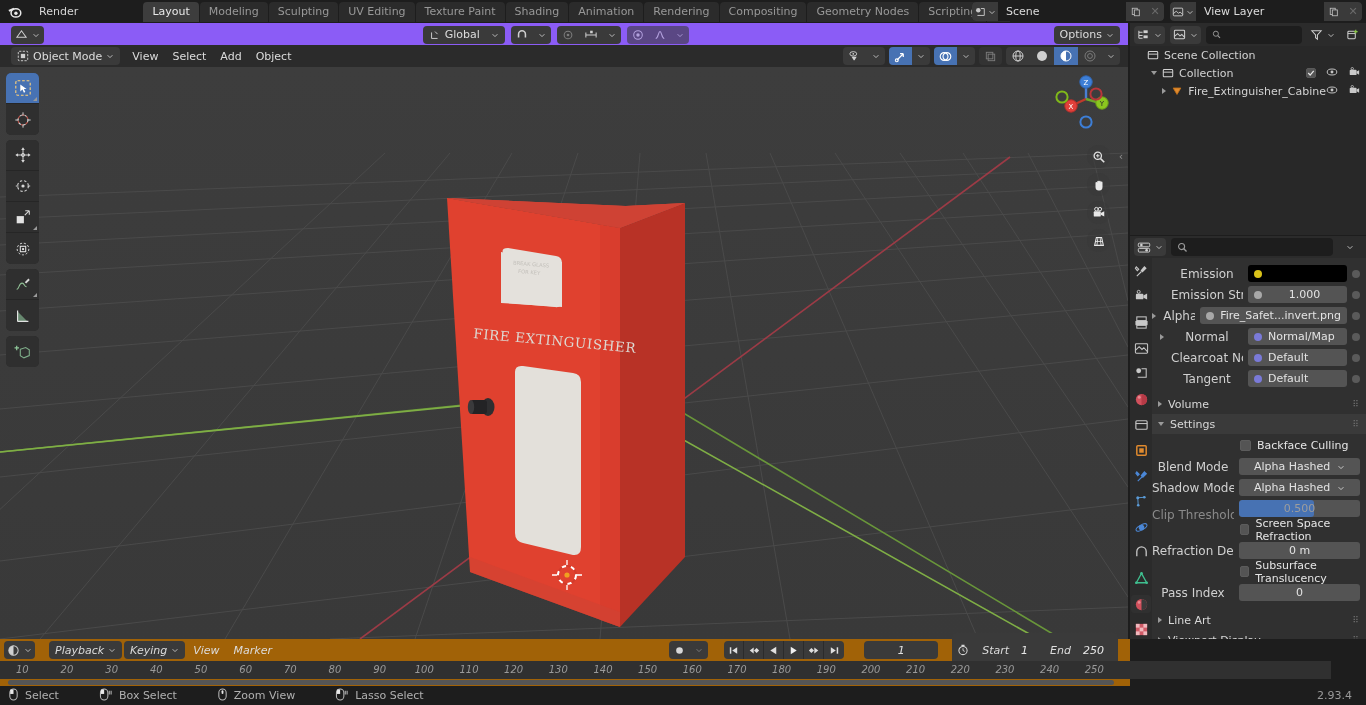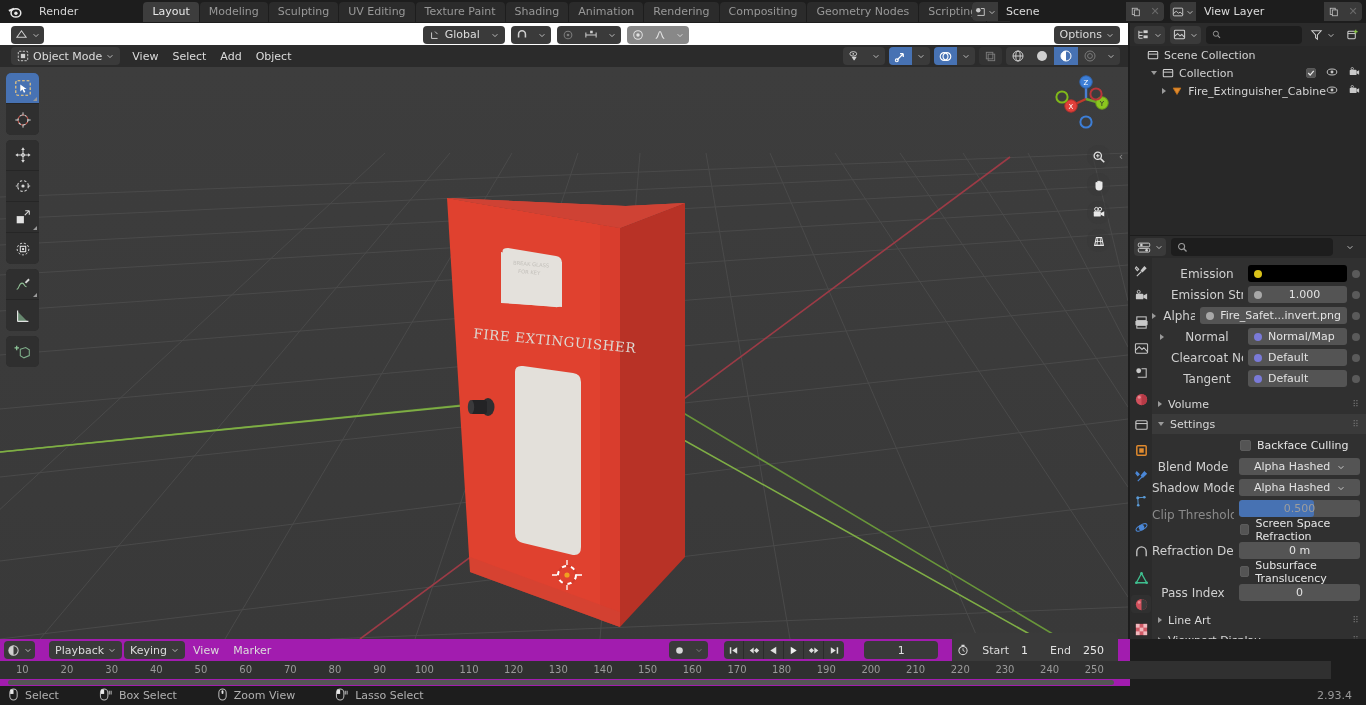--- a/index.html
+++ b/index.html
@@ -23,21 +23,21 @@
   .idbtn { width:26px; height:19px; background:#3a3a3a; display:flex; align-items:center;
     justify-content:center; gap:2px; border-radius:4px 0 0 4px;}
   .idname { width:128px; height:19px; background:#1d1d1d; line-height:19px; padding-left:8px;
     color:#dcdcdc; font-size:11px; }
   .idcopy { width:20px; height:19px; background:#3a3a3a; display:flex; align-items:center; justify-content:center;}
   .idx { width:18px; height:19px; background:#3a3a3a; display:flex; align-items:center;
     justify-content:center; color:#6a6a6a; border-radius:0 4px 4px 0;}
 
   
   .vpheader { position:absolute; left:0; top:23px; width:1128px; height:23px;
-    background:#ffffff; display:flex; align-items:center; padding:0 4px; }
+    background:#8b5cf6; display:flex; align-items:center; padding:0 4px; }
   .vph2 { position:absolute; left:0; top:45px; width:1128px; height:22px;
     background:#2b2b2b; display:flex; align-items:center; padding:0 4px; }
   .hbtn { height:18px; display:flex; align-items:center; gap:4px; padding:0 6px;
     background:#3a3a3a; border-radius:4px; color:#dcdcdc; font-size:11px; white-space:nowrap;}
   .hbtn.flat { background:transparent; }
   .hseg { display:flex; align-items:center; background:#3a3a3a; border-radius:4px; overflow:hidden; height:18px;}
   .hseg > div { height:18px; display:flex; align-items:center; justify-content:center; padding:0 5px; }
   .hseg .on { background:#4772b3; }
   .hseg .sel { background:#4772b3; }
   .chev { width:8px; height:8px; }
@@ -101,21 +101,21 @@
     font-size:11px; color:#d8d8d8; }
   .psec.open { background:#3a3a3a; }
   .pdots { margin-left:auto; margin-right:6px; color:#6e6e6e; font-size:9px; letter-spacing:1px;}
   .pcheckrow { display:flex; align-items:center; gap:6px; height:19px; margin-top:2px; padding-left:88px;}
   .pcheck { width:11px;height:11px;background:#545454;border-radius:2px;border:1px solid #5c5c5c;}
   .slider { position:absolute; left:0; top:0; bottom:0; background:#4772b3; border-radius:3px;}
   .selectfield { flex:1; height:17px; background:#545454; border-radius:3px; display:flex;
     align-items:center; justify-content:space-between; padding:0 15px; font-size:11px; color:#e3e3e3;}
 
   
-  .timeline { position:absolute; left:0; top:639px; width:1130px; height:47px; background:#a21caf; }
+  .timeline { position:absolute; left:0; top:639px; width:1130px; height:47px; background:#a16207;font-style:italic; }
   .tl-header { height:22px; display:flex; align-items:center; padding:0 4px; gap:4px;}
   .tl-ruler { position:absolute; left:0; top:22px; width:1331px; height:18px; background:#303030;}
   .tick { position:absolute; top:3px; font-size:10px; color:#9a9a9a; transform:translateX(-50%);}
   .tl-scroll { position:absolute; left:8px; right:16px; top:41px; height:5px; background:#555; border-radius:3px;}
   .transport { display:flex; align-items:center; border-radius:4px; overflow:hidden; }
   .transport > div { width:20px; height:18px; background:#3a3a3a; display:flex;
     align-items:center; justify-content:center; border-right:1px solid #2b2b2b;}
   .framefield { width:74px; height:18px; background:#3a3a3a; border-radius:4px;
     display:flex; align-items:center; justify-content:center; font-size:11px; color:#e0e0e0;}
   .serange { display:flex; align-items:center; height:34px; background:#3a3a3a; border-radius:4px; overflow:hidden;}

